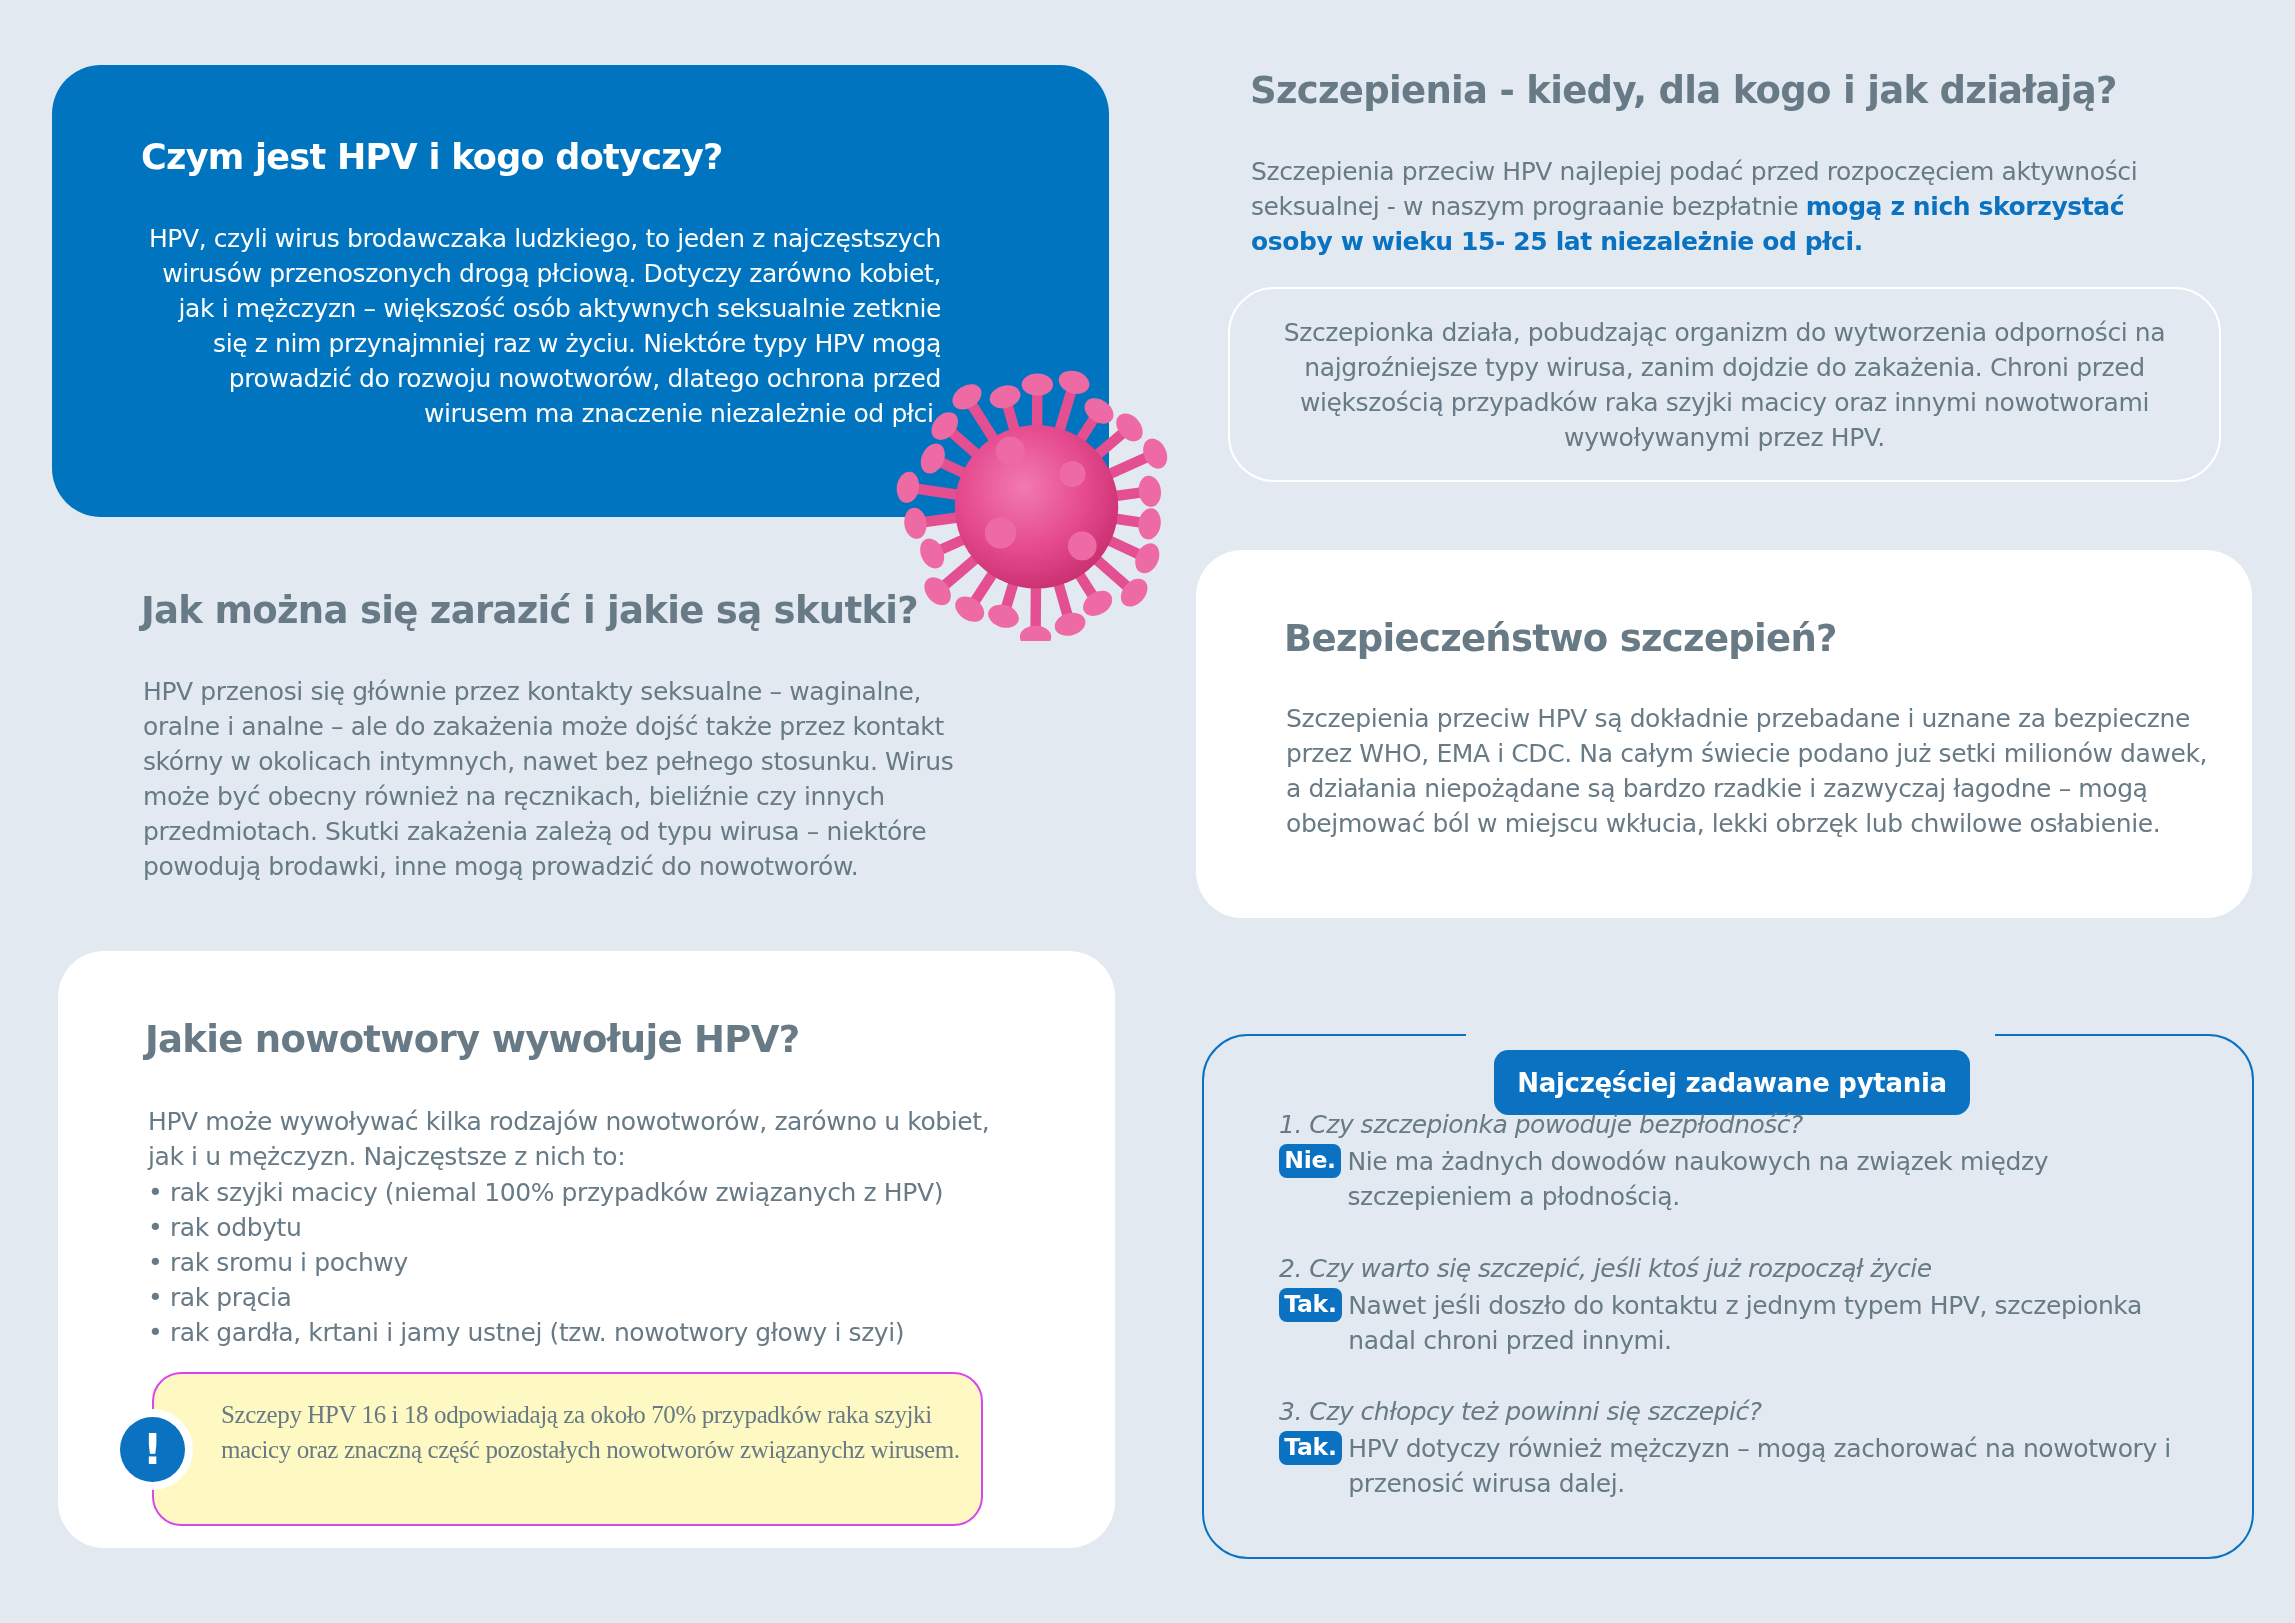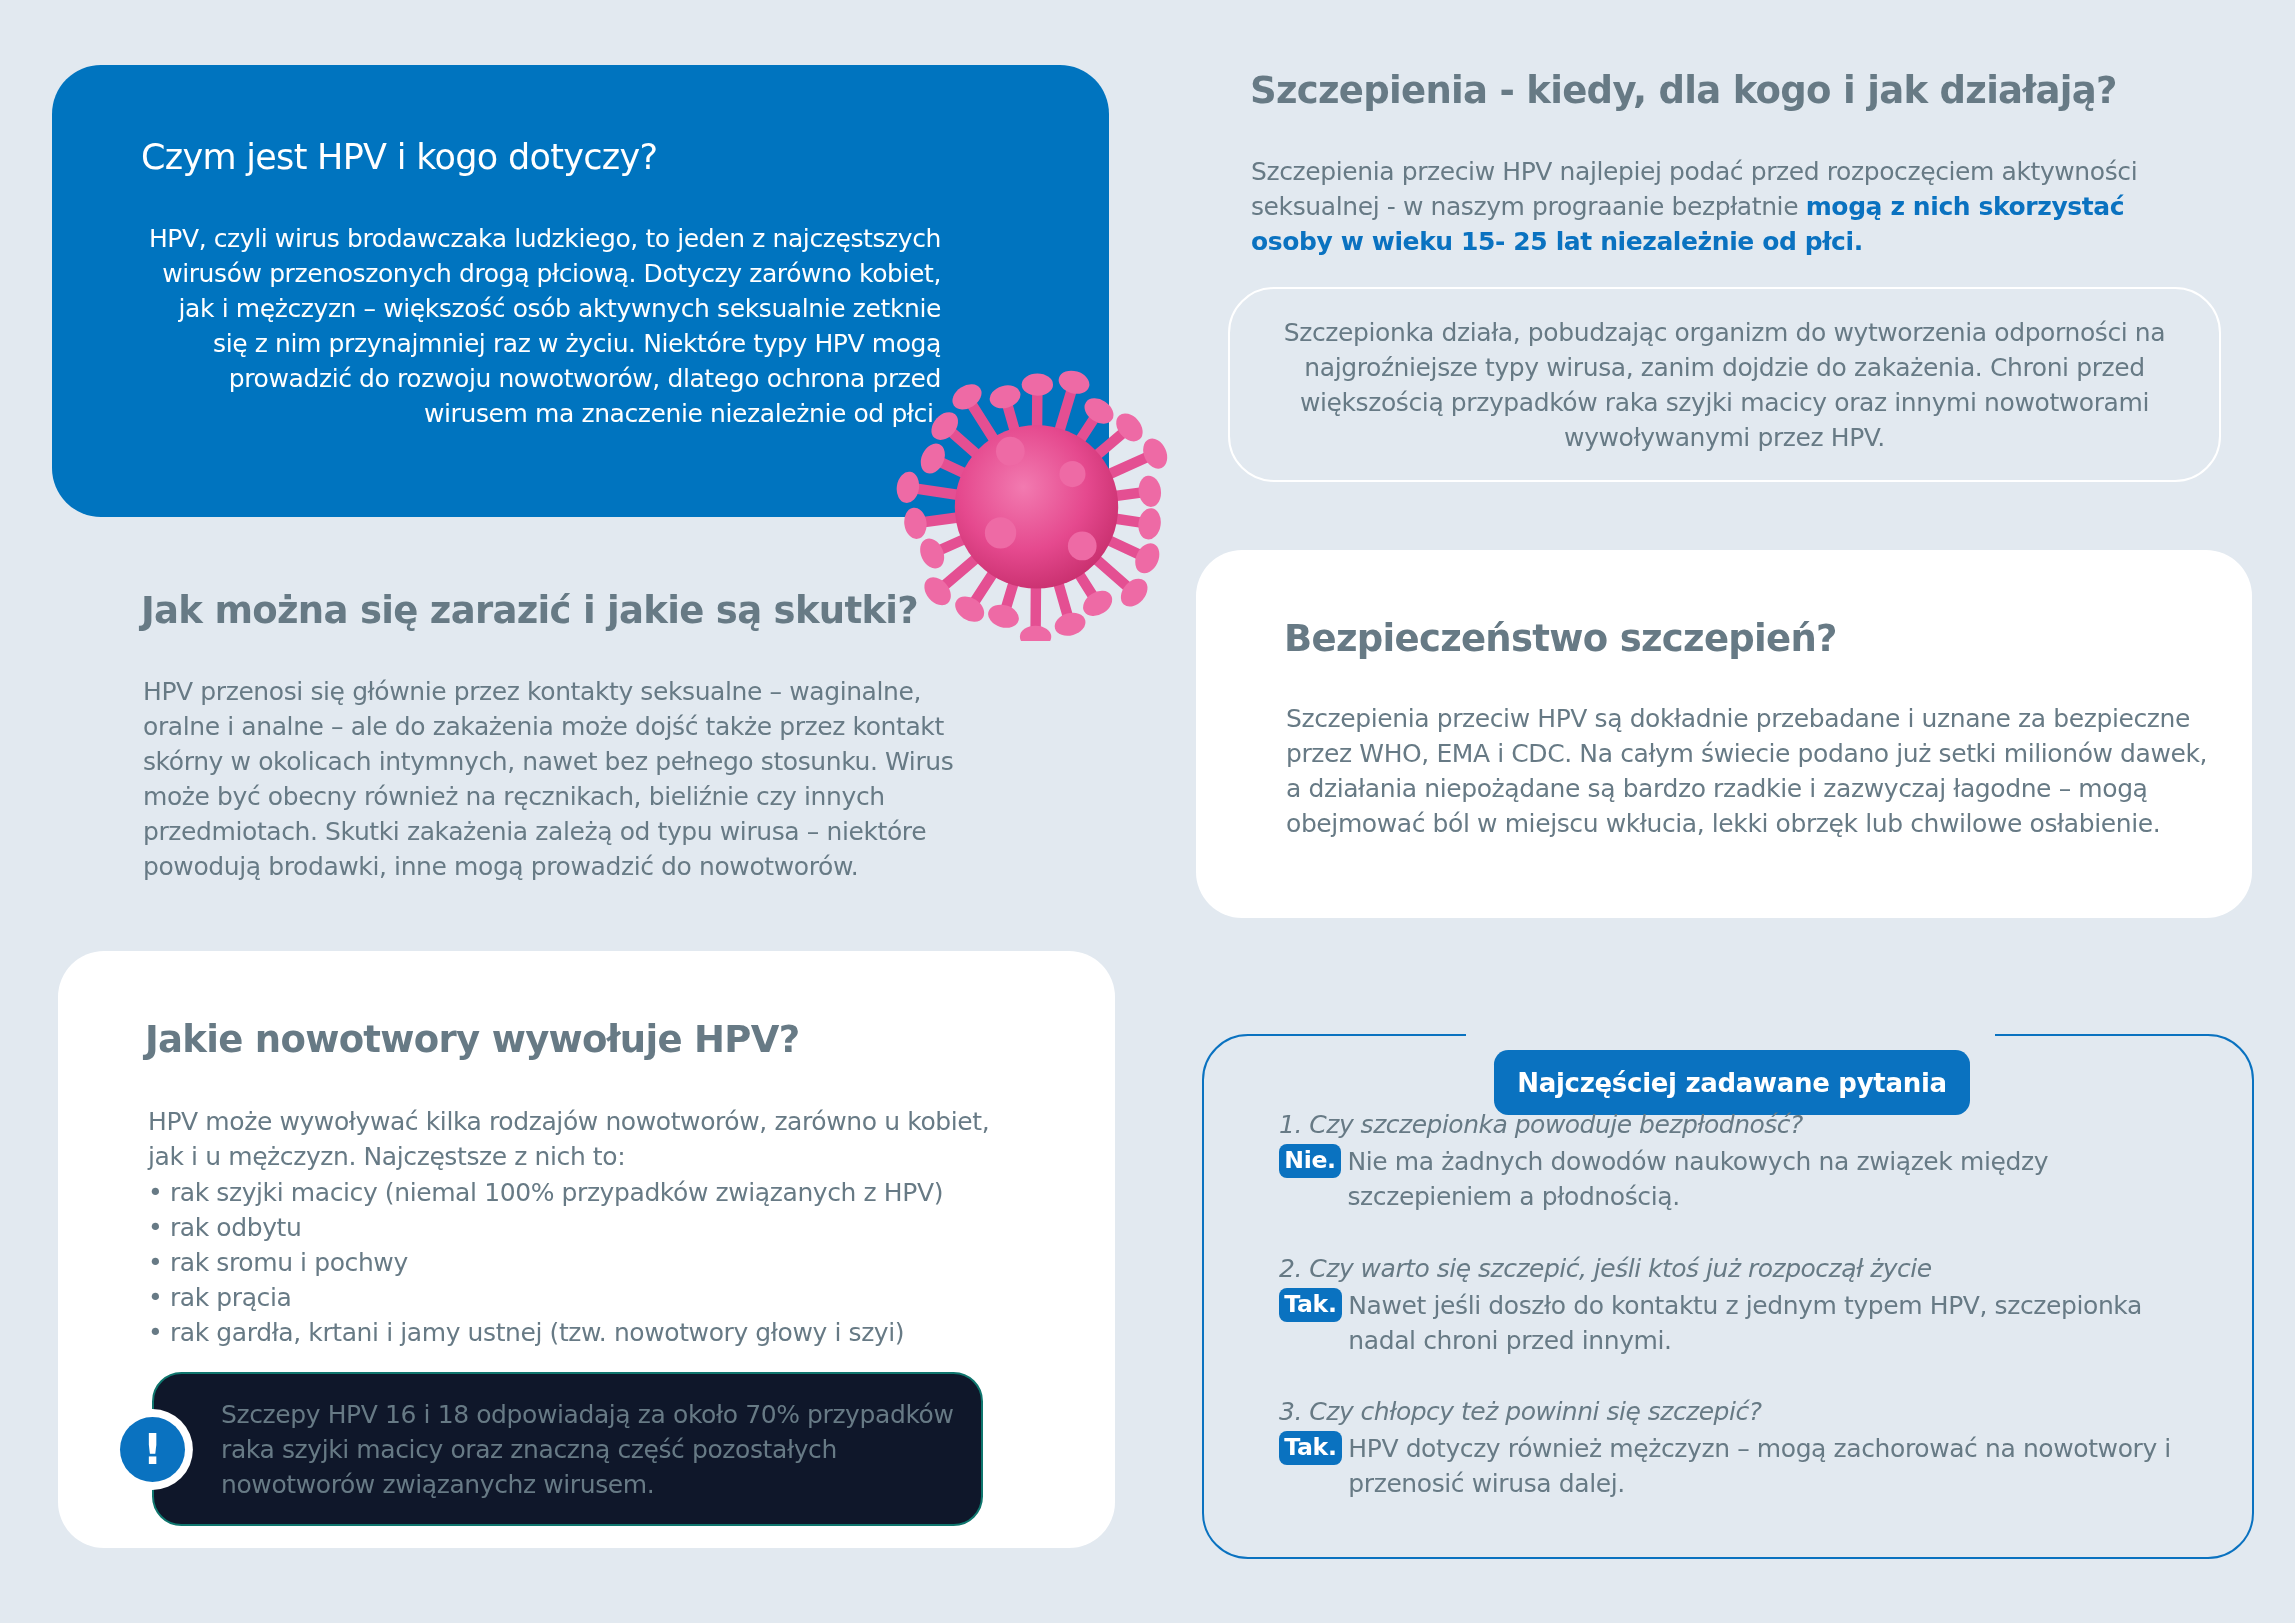--- a/index.html
+++ b/index.html
@@ -12,21 +12,21 @@
     overflow: hidden;
   }
   .abs { position: absolute; }
 
   
   .blue-card {
     left: 52px; top: 65px; width: 1057px; height: 452px;
     background: #0074bf; border-radius: 49px;
   }
   .h-white {
-    color: #ffffff; font-weight: normal; font-size: 35px; letter-spacing: -0.7px;
+    color: #ffffff; font-weight: bold; font-size: 35px; letter-spacing: -0.7px;
   }
   .p-white { color: #ffffff; font-size: 25px; line-height: 35px; letter-spacing: -0.4px; text-align: right; }
 
   .h-gray { color: #677a85; font-weight: bold; font-size: 37px; letter-spacing: -0.7px; }
   .p-gray { color: #677a85; font-size: 25px; line-height: 35px; letter-spacing: -0.4px; }
   .p-gray b.hl { color: #0a72c0; font-weight: bold; }
 
   
   .virus { left: 896px; top: 366px; width: 281px; height: 275px; }
 
@@ -39,22 +39,23 @@
   }
 
   
   .white-card { background: #ffffff; border-radius: 46px; }
   .safety-card { left: 1196px; top: 550px; width: 1056px; height: 368px; }
   .cancer-card { left: 58px; top: 951px; width: 1057px; height: 597px; }
 
   
   .callout {
     left: 152px; top: 1372px; width: 831px; height: 154px;
-    border: 2px solid #0f766e; border-radius: 29.4px;
-    background: #0f172a;
+    border: 2px solid #d946ef; border-radius: 29.4px;
+    background: #fef9c3;
+    font-family: Liberation Serif, serif;
   }
   .callout-icon {
     left: 120px; top: 1417px; width: 65px; height: 65px;
     border-radius: 50%; background: #0a72c0; color: #fff;
     display: flex; align-items: center; justify-content: center;
     font-weight: bold; font-size: 42px; font-family: "DejaVu Sans", sans-serif;
     box-shadow: 0 0 0 7.9px #ffffff;
   }
 
   

